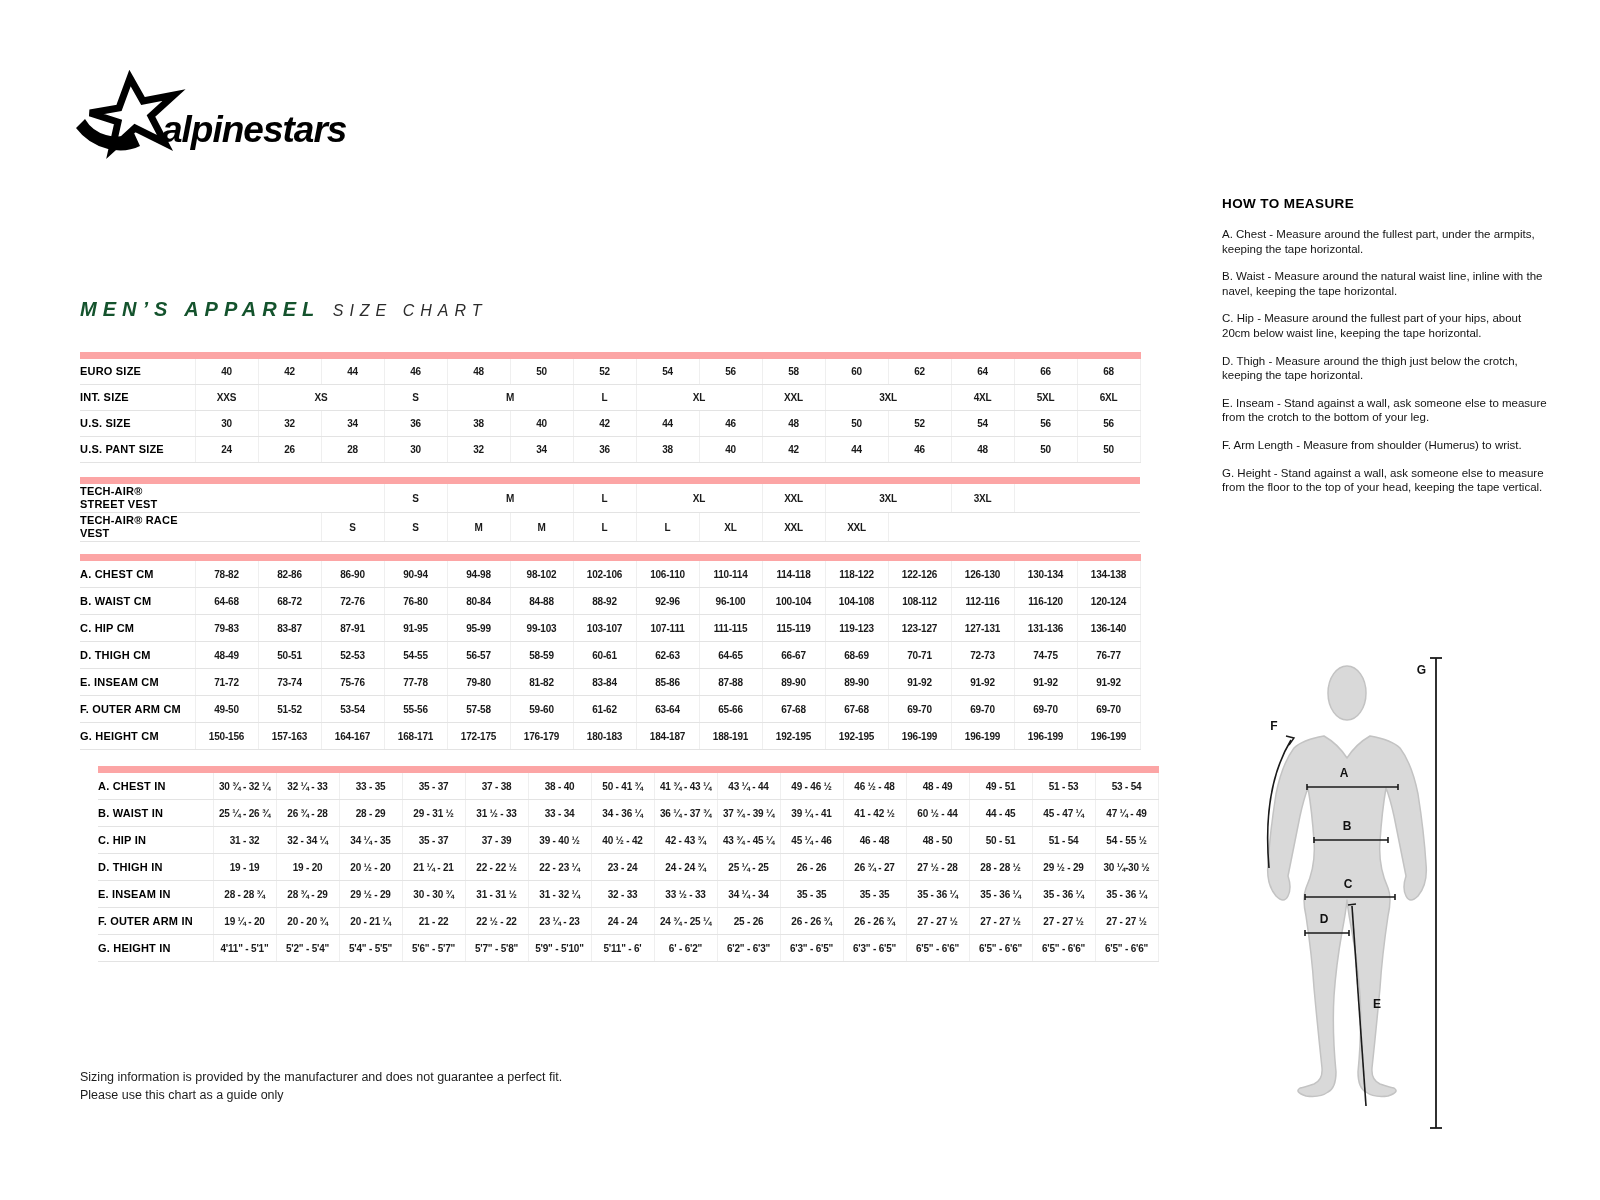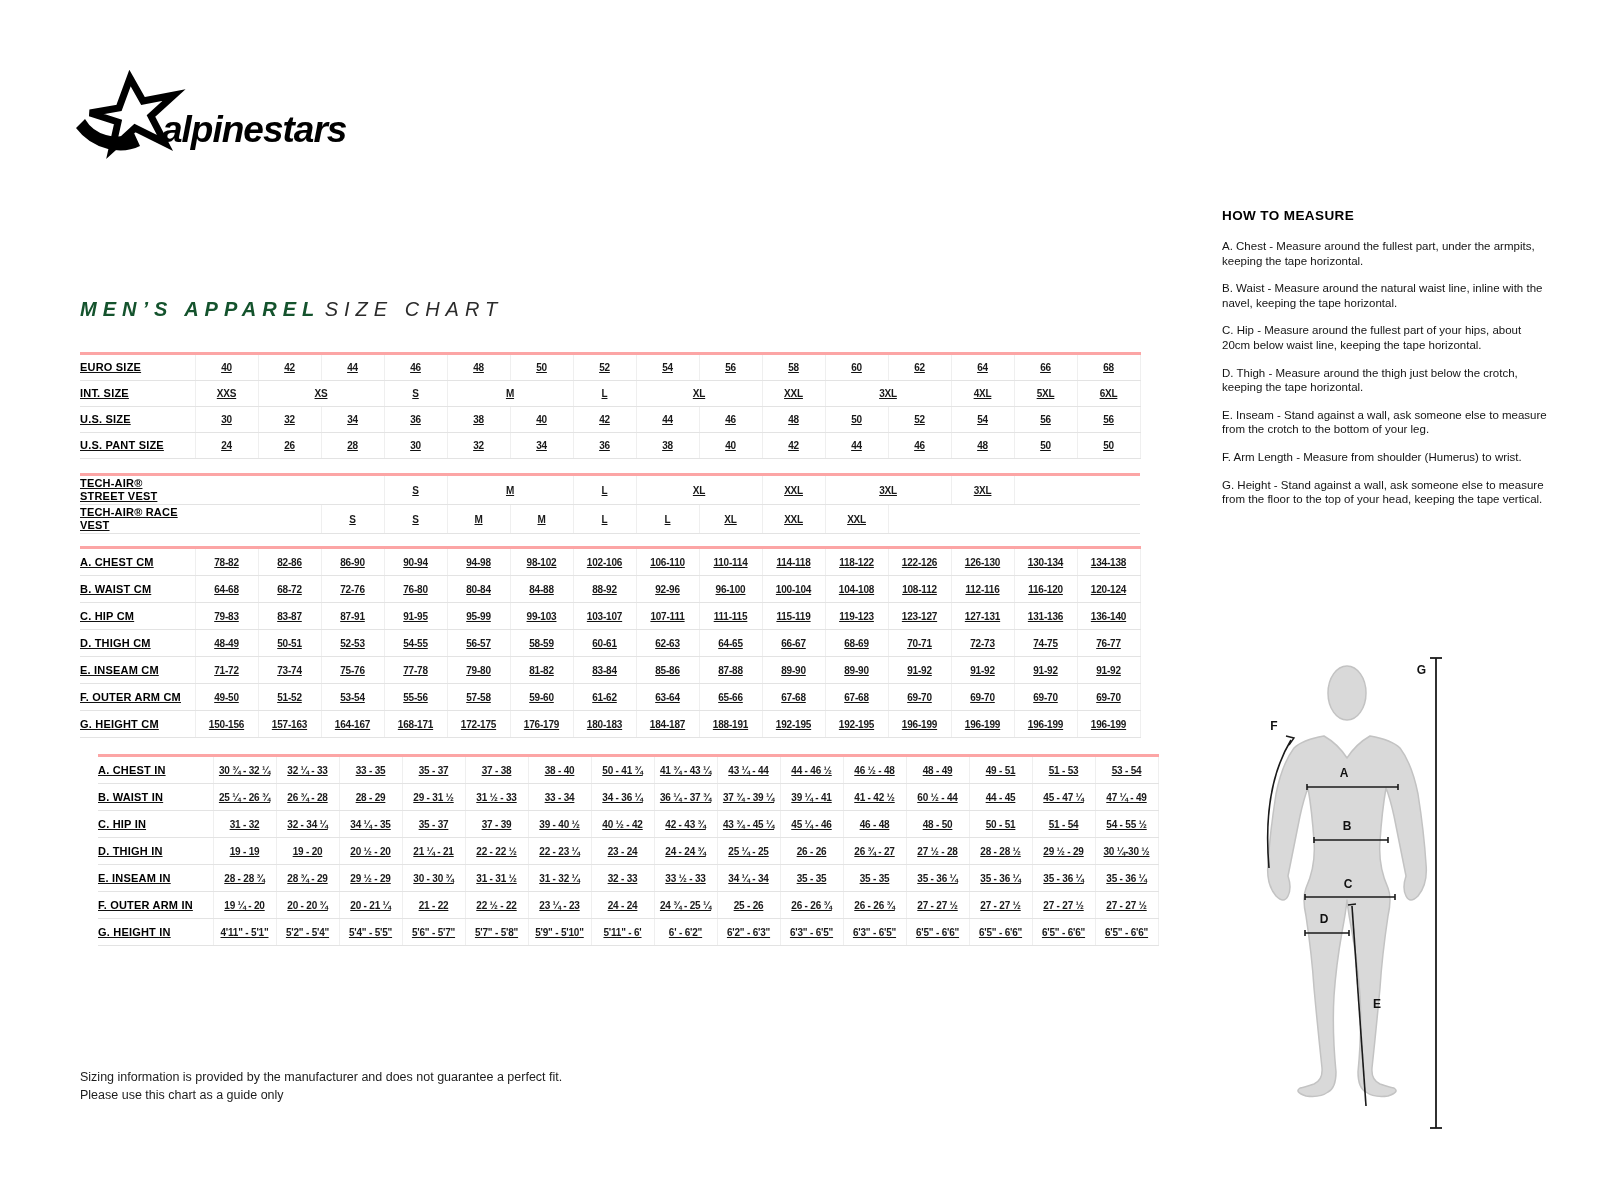--- a/index.html
+++ b/index.html
@@ -3,37 +3,37 @@
 <meta charset="utf-8">
 <style>
   html,body{margin:0;padding:0;background:#ffffff;width:1600px;height:1200px;overflow:hidden;
     font-family:"Liberation Sans", sans-serif;color:#111;}
   .abs{position:absolute;}
   
   #logo{left:70px;top:68px;width:290px;height:100px;}
   
   #title{left:80px;top:298px;white-space:nowrap;}
   #title .t1{font-style:italic;font-weight:900;font-size:20px;letter-spacing:6px;color:#14532d;}
-  #title .t2{font-style:italic;font-weight:400;font-size:20px;letter-spacing:6px;color:#2b2b2b;}
+  #title .t2{font-style:italic;font-weight:400;font-size:16px;letter-spacing:6px;color:#2b2b2b;margin-left:8px;}
   
   #tables{left:80px;top:352px;width:1062px;}
-  table{border-collapse:collapse;table-layout:fixed;width:1060px;border-top:3px solid #fca5a5;text-decoration:underline;}
+  table{border-collapse:collapse;table-layout:fixed;width:1060px;border-top:7px solid #fca5a5;}
   table.gap14{margin-top:14px;} table.gap10{margin-top:12px;} table.gap16{margin-top:16px;margin-left:18px;}
   td{height:23px;font-size:10px;font-weight:700;text-align:center;vertical-align:middle;
      border-bottom:1px solid #e3e3e3;padding:1px 0;white-space:nowrap;letter-spacing:-0.2px;color:#1a1a1a;}
   td.cell{border-left:1px solid #efefef;border-right:1px solid #efefef;}
   td.blank{border-left:none;border-right:none;}
   td.row-label{text-align:left;font-size:11px;font-weight:700;letter-spacing:0.2px;color:#000;
      white-space:normal;line-height:1.15;padding-right:6px;}
   #tbl-tech td{height:26px;}
   #tbl-cm td, #tbl-in td{height:24px;}
   
   #footer{left:80px;top:1068px;font-size:12.5px;line-height:1.45;color:#1c1c1c;}
   
-  #measure{left:1222px;top:208px;width:330px;}
+  #measure{left:1222px;top:196px;width:330px;}
   #measure h3{margin:0 0 16px 0;font-size:13.5px;font-weight:700;letter-spacing:0.4px;color:#000;}
   #measure p{margin:0 0 13px 0;font-size:11.5px;line-height:14.6px;color:#141414;}
   #diagram{left:1228px;top:636px;width:322px;height:504px;}
   .fig-label{font-size:12px;font-weight:700;fill:#111;}
 </style>
 </head>
 <body>
 
 <div class="abs" id="logo">
   <svg width="290" height="100" viewBox="0 0 290 100">
@@ -359,21 +359,21 @@
           <td class="row-label">A. CHEST IN</td>
           <td class="cell" colspan="1">30 ¾ - 32 ¼</td>
           <td class="cell" colspan="1">32 ¼ - 33</td>
           <td class="cell" colspan="1">33 - 35</td>
           <td class="cell" colspan="1">35 - 37</td>
           <td class="cell" colspan="1">37 - 38</td>
           <td class="cell" colspan="1">38 - 40</td>
           <td class="cell" colspan="1">50 - 41 ¾</td>
           <td class="cell" colspan="1">41 ¾ - 43 ¼</td>
           <td class="cell" colspan="1">43 ¼ - 44</td>
-          <td class="cell" colspan="1">44 - 46 ½</td>
+          <td class="cell" colspan="1">49 - 46 ½</td>
           <td class="cell" colspan="1">46 ½ - 48</td>
           <td class="cell" colspan="1">48 - 49</td>
           <td class="cell" colspan="1">49 - 51</td>
           <td class="cell" colspan="1">51 - 53</td>
           <td class="cell" colspan="1">53 - 54</td>
         </tr>
         <tr>
           <td class="row-label">B. WAIST IN</td>
           <td class="cell" colspan="1">25 ¼ - 26 ¾</td>
           <td class="cell" colspan="1">26 ¾ - 28</td>

